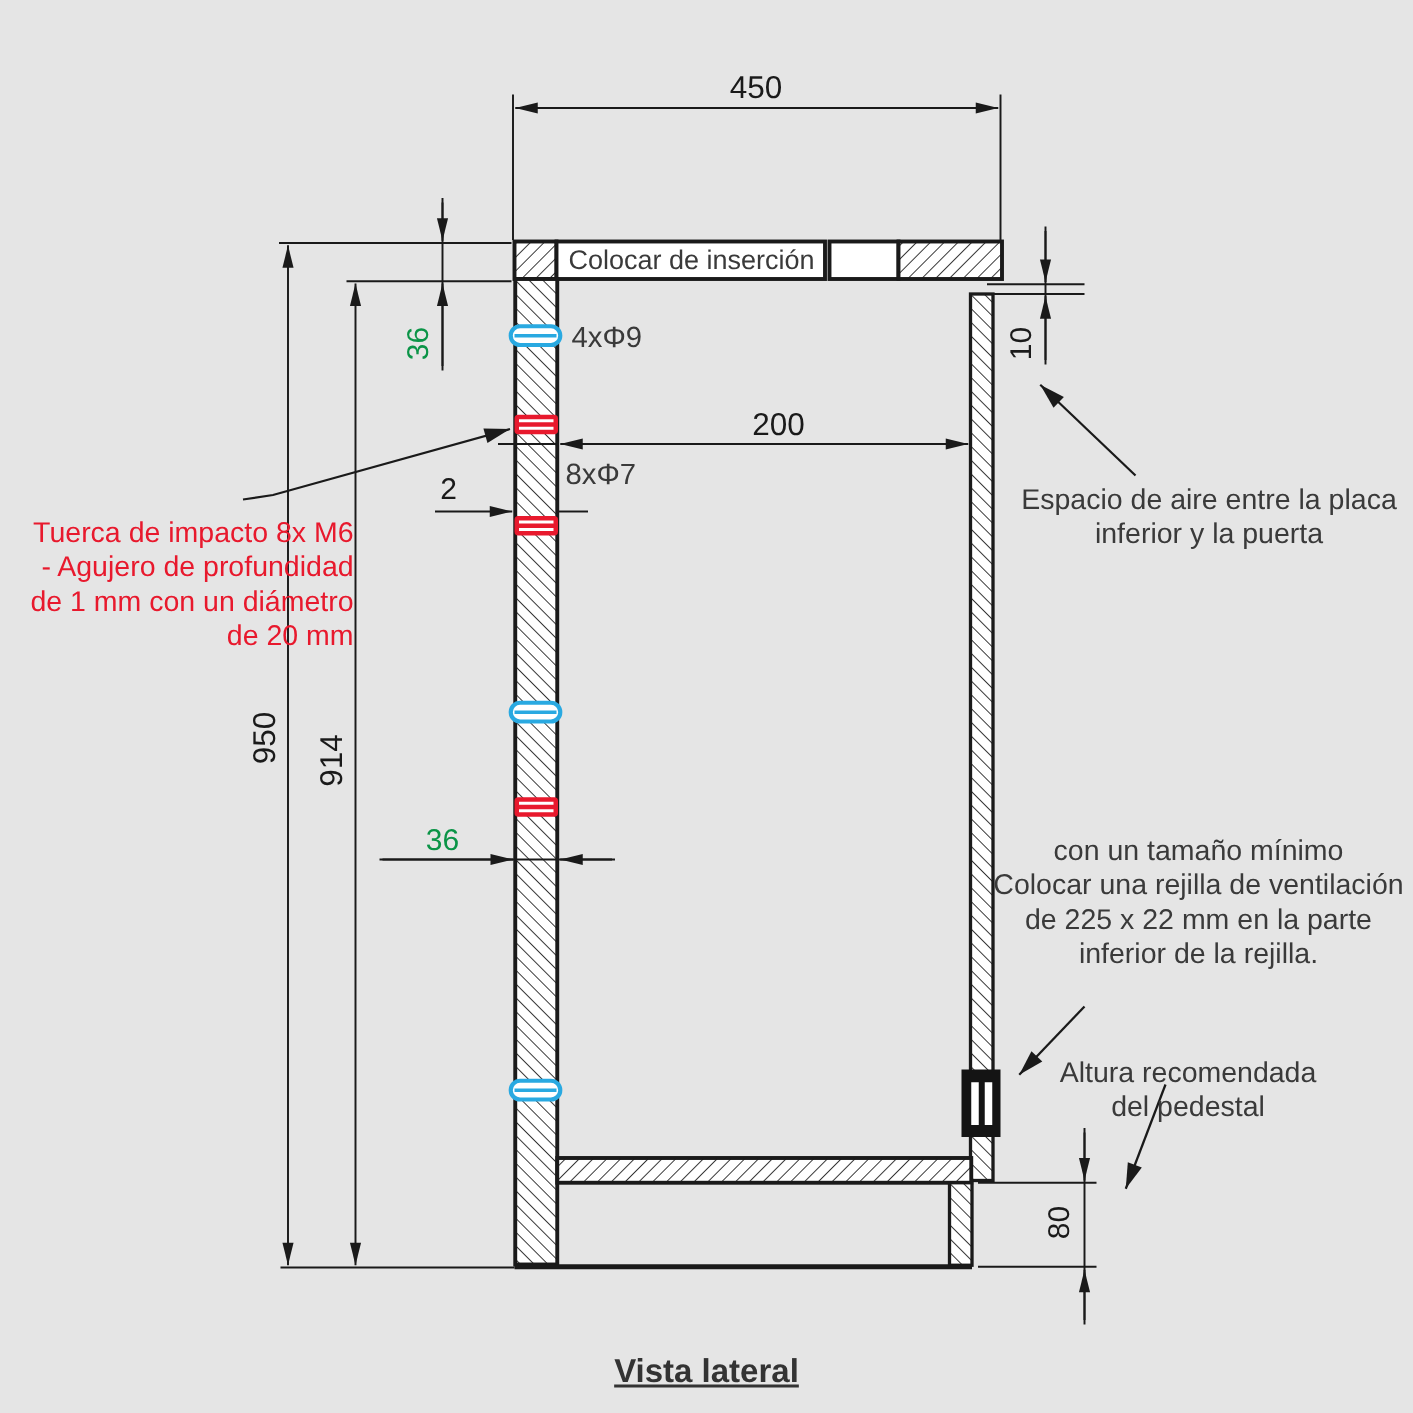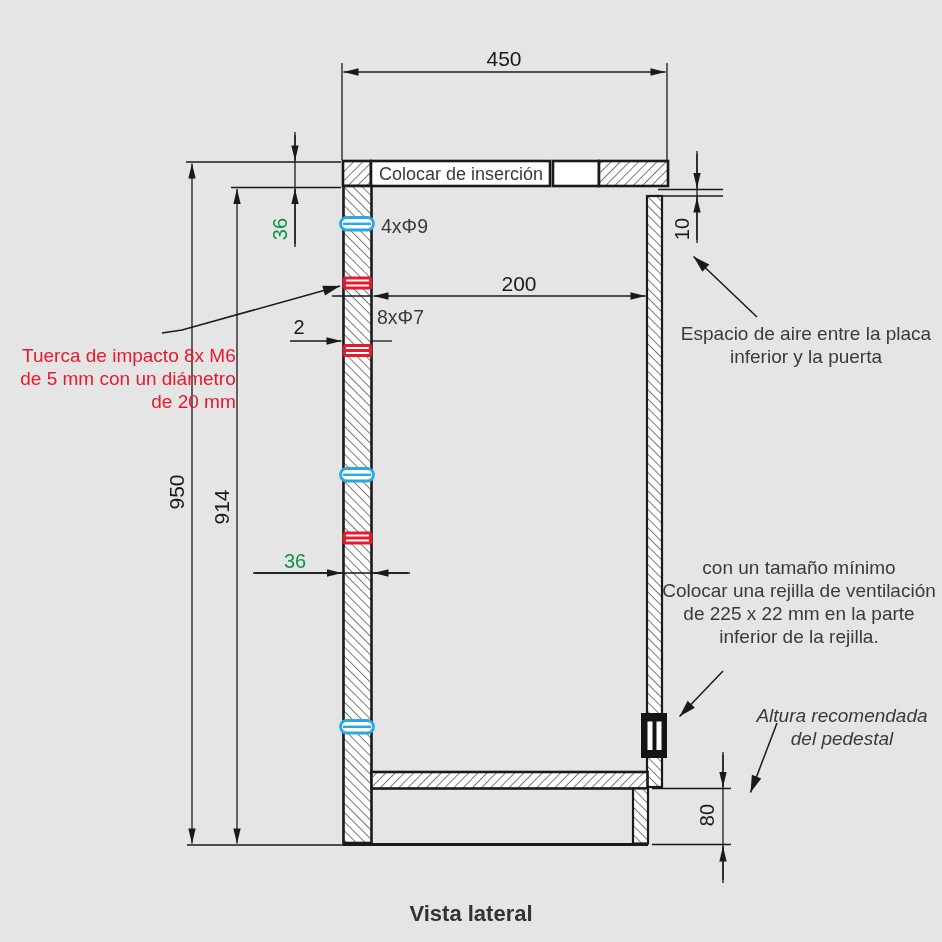--- a/index.html
+++ b/index.html
@@ -187,35 +187,36 @@
   <span class="dim small" style="left:299px;top:327px;">2</span>
   <span class="dim rot small" style="left:682px;top:229px;">10</span>
   <span class="dim rot small" style="left:707px;top:815px;">80</span>
 
   <span class="boxlbl" style="left:461px;top:174px;">Colocar de inserción</span>
   <span class="lbl cyan" style="left:381px;top:226px;">4xΦ9</span>
   <span class="lbl red" style="left:377px;top:283px;margin-top:34px;">8xΦ7</span>
 
   <div class="note red-note" style="left:128px;top:344px;">
     <span>Tuerca de impacto 8x M6</span>
-    <span>de 5 mm con un diámetro</span>
+    <span>- Agujero de profundidad</span>
+    <span>de 1 mm con un diámetro</span>
     <span>de 20 mm</span>
   </div>
 
   <div class="note" style="left:806px;top:322px;">
     <span>Espacio de aire entre la placa</span>
     <span>inferior y la puerta</span>
   </div>
 
   <div class="note" style="left:799px;top:556px;">
     <span>con un tamaño mínimo</span>
     <span>Colocar una rejilla de ventilación</span>
     <span>de 225 x 22 mm en la parte</span>
     <span>inferior de la rejilla.</span>
   </div>
 
-  <div class="note" style="left:842px;top:704px;font-style:italic;">
+  <div class="note" style="left:792px;top:704px;">
     <span>Altura recomendada</span>
     <span>del pedestal</span>
   </div>
 
-  <span class="title" style="left:471px;top:901px;">Vista lateral</span>
+  <span class="title" style="left:471px;top:901px;text-decoration:underline;">Vista lateral</span>
 </div>
 
 </body></html>

